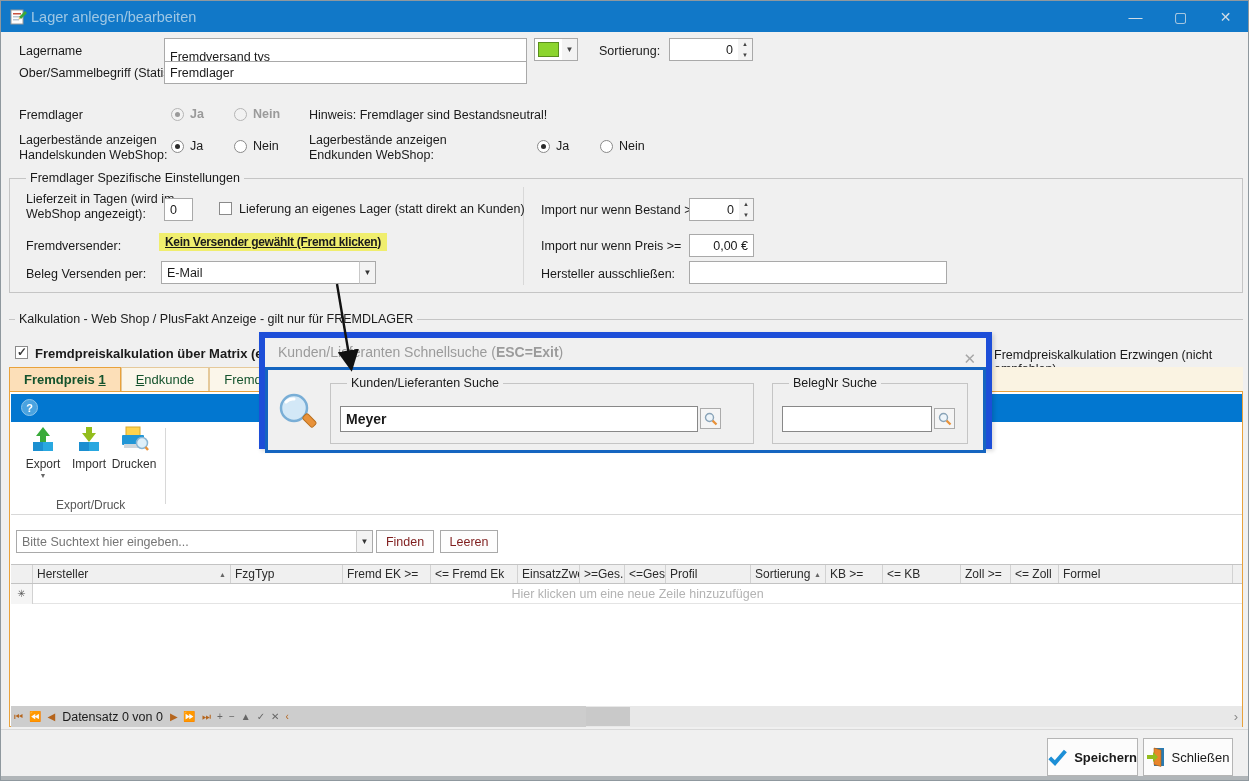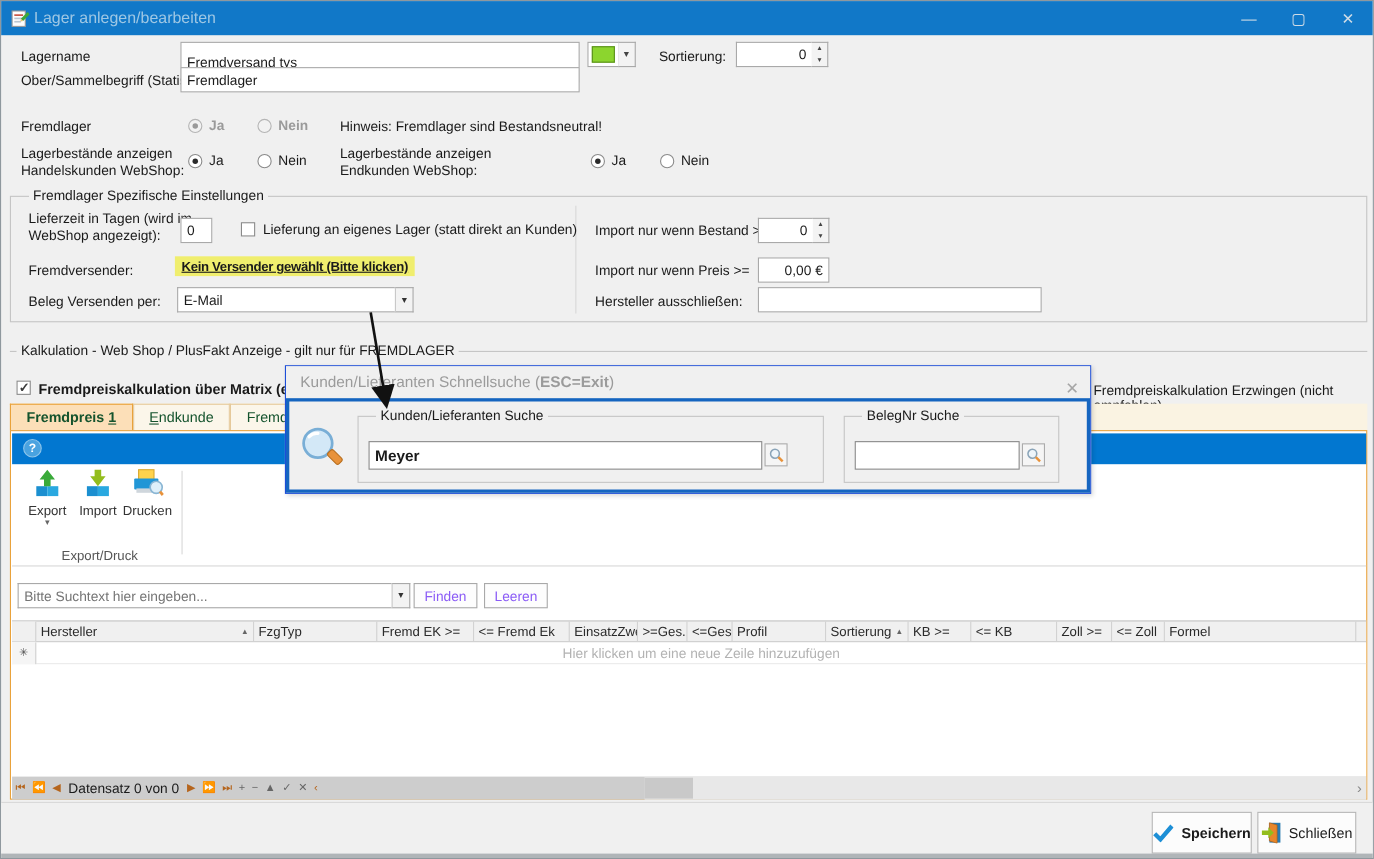--- a/index.html
+++ b/index.html
@@ -49,21 +49,21 @@
 
   .bluebar { position:absolute; left:1px; top:2px; width:1231px; height:28px; background:#0277d0; }
   .help-icon { position:absolute; left:10px; top:5px; width:17px; height:17px; border-radius:50%; background:#4aa3e0; border:1px solid #8cc4ea; color:#fff; font-size:11px; font-weight:bold; text-align:center; line-height:16px; }
 
   .ribbon-btn { position:absolute; width:46px; height:72px; display:flex; flex-direction:column; align-items:center; font-size:12px; color:#333; }
   .ribbon-btn svg { margin-bottom:4px; }
   .vsep { position:absolute; width:1px; background:#d8d8d8; }
   .ribbon-group-label { position:absolute; color:#555; font-size:12px; }
   .hsep { position:absolute; height:1px; background:#d8d8d8; }
 
-  .btn { position:absolute; background:#fdfdfd; border:1px solid #a9a9a9; font-family:inherit; font-size:12.5px; color:#8b5cf6; text-align:center; }
+  .btn { position:absolute; background:#fdfdfd; border:1px solid #a9a9a9; font-family:inherit; font-size:12.5px; color:#7f1d1d; text-align:center; }
 
   
   .grid-header { position:absolute; left:1px; top:172px; width:1231px; height:20px; display:flex; background:#f0f0f0; border-top:1px solid #c3c3c3; border-bottom:1px solid #c3c3c3; }
   .gh-cell { height:100%; border-right:1px solid #d2d2d2; display:flex; align-items:center; justify-content:space-between; padding:0 4px; font-size:12px; color:#2a2a2a; overflow:hidden; white-space:nowrap; }
   .gh-sort { font-size:7px; color:#666; margin-left:2px; }
   .row-ind { background:#f0f0f0; border-right:1px solid #d2d2d2; }
   .new-row { position:absolute; left:1px; top:192px; width:1231px; height:20px; background:#fff; border-bottom:1px solid #e4e4e4; }
   .new-row-ind { position:absolute; left:0; top:0; width:22px; height:20px; background:#f5f5f5; border-right:1px solid #d2d2d2; color:#555; font-size:10px; text-align:center; line-height:20px; }
   .new-row-text { position:absolute; left:22px; top:0; right:0; text-align:center; color:#b3b3b3; line-height:20px; font-size:12.5px; }
 
@@ -76,21 +76,21 @@
   .scroll-thumb { position:absolute; left:0; top:1px; width:44px; height:19px; background:#c9c9c9; }
   .scroll-arrow { position:absolute; right:4px; top:0; color:#888; font-size:13px; line-height:21px; }
 
   
   .footer { position:absolute; left:0; top:728px; width:100%; height:47px; background:#f0f0f0; border-top:1px solid #d9d9d9; }
   .footer-btn { position:absolute; top:8px; height:38px; background:#fcfcfc; border:1px solid #b5b5b5; display:flex; align-items:center; justify-content:center; gap:7px; font-size:13px; }
   .footer-btn b { font-weight:bold; }
   .bottom-strip { position:absolute; left:0; top:775px; width:100%; height:6px; background:#b0b5b8; }
 
   
-  .popup { position:absolute; left:258px; top:331px; width:733px; height:117px; border:1px solid #1d4ed8; background:#f0f0f0; box-shadow:2px 2px 4px rgba(0,0,0,0.15); }
+  .popup { position:absolute; left:258px; top:331px; width:733px; height:117px; border:6px solid #1d4ed8; background:#f0f0f0; box-shadow:2px 2px 4px rgba(0,0,0,0.15); }
   .popup-title { position:absolute; left:0; top:0; width:100%; height:29px; background:#f0f0f0; color:#9b9b9b; font-size:14px; line-height:29px; padding-left:13px; }
   .popup-close { position:absolute; right:10px; top:6px; color:#a6a6a6; font-size:15px; }
   .popup-body { position:absolute; left:0; top:29px; width:100%; height:86px; border:3px solid #1565c0; background:#f0f0f0; }
   .search-btn { position:absolute; width:21px; height:21px; background:#f5f5f5; border:1px solid #ababab; display:flex; align-items:center; justify-content:center; }
 
   svg { display:block; }
 </style>
 </head>
 <body>
 
@@ -159,21 +159,21 @@
   </fieldset>
   <div class="vsep" style="left:522px;top:186px;height:98px;"></div>
 
   <span class="lbl lbl2" style="left:25px;top:191px;">Lieferzeit in Tagen (wird im
 WebShop angezeigt):</span>
   <input class="inp abs" style="left: 163px; top: 197px; width: 29px; height: 23px;" value="0">
   <span class="checkbox" style="left:218px;top:201px;"></span>
   <span class="lbl" style="left:238px;top:201px;">Lieferung an eigenes Lager (statt direkt an Kunden)</span>
 
   <span class="lbl" style="left:25px;top:238px;">Fremdversender:</span>
-  <span class="link-highlight" style="left:158px;top:232px;">Kein Versender gewählt (Bitte klicken)</span>
+  <span class="link-highlight" style="left:158px;top:232px;">Kein Versender gewählt (Fremd klicken)</span>
 
   <span class="lbl" style="left:25px;top:266px;">Beleg Versenden per:</span>
   <div class="spin" style="left:160px;top:260px;height:23px;">
     <input class="inp" style="width: 198px; height: 23px; border-right: none;" value="E-Mail">
     <div class="combo-arrow" style="height:23px;">▼</div>
   </div>
 
   <span class="lbl" style="left:540px;top:202px;">Import nur wenn Bestand &gt;=</span>
   <div class="spin" style="left:688px;top:197px;height:23px;">
     <input class="inp right" style="width: 50px; height: 23px; border-right: none;" value="0">

